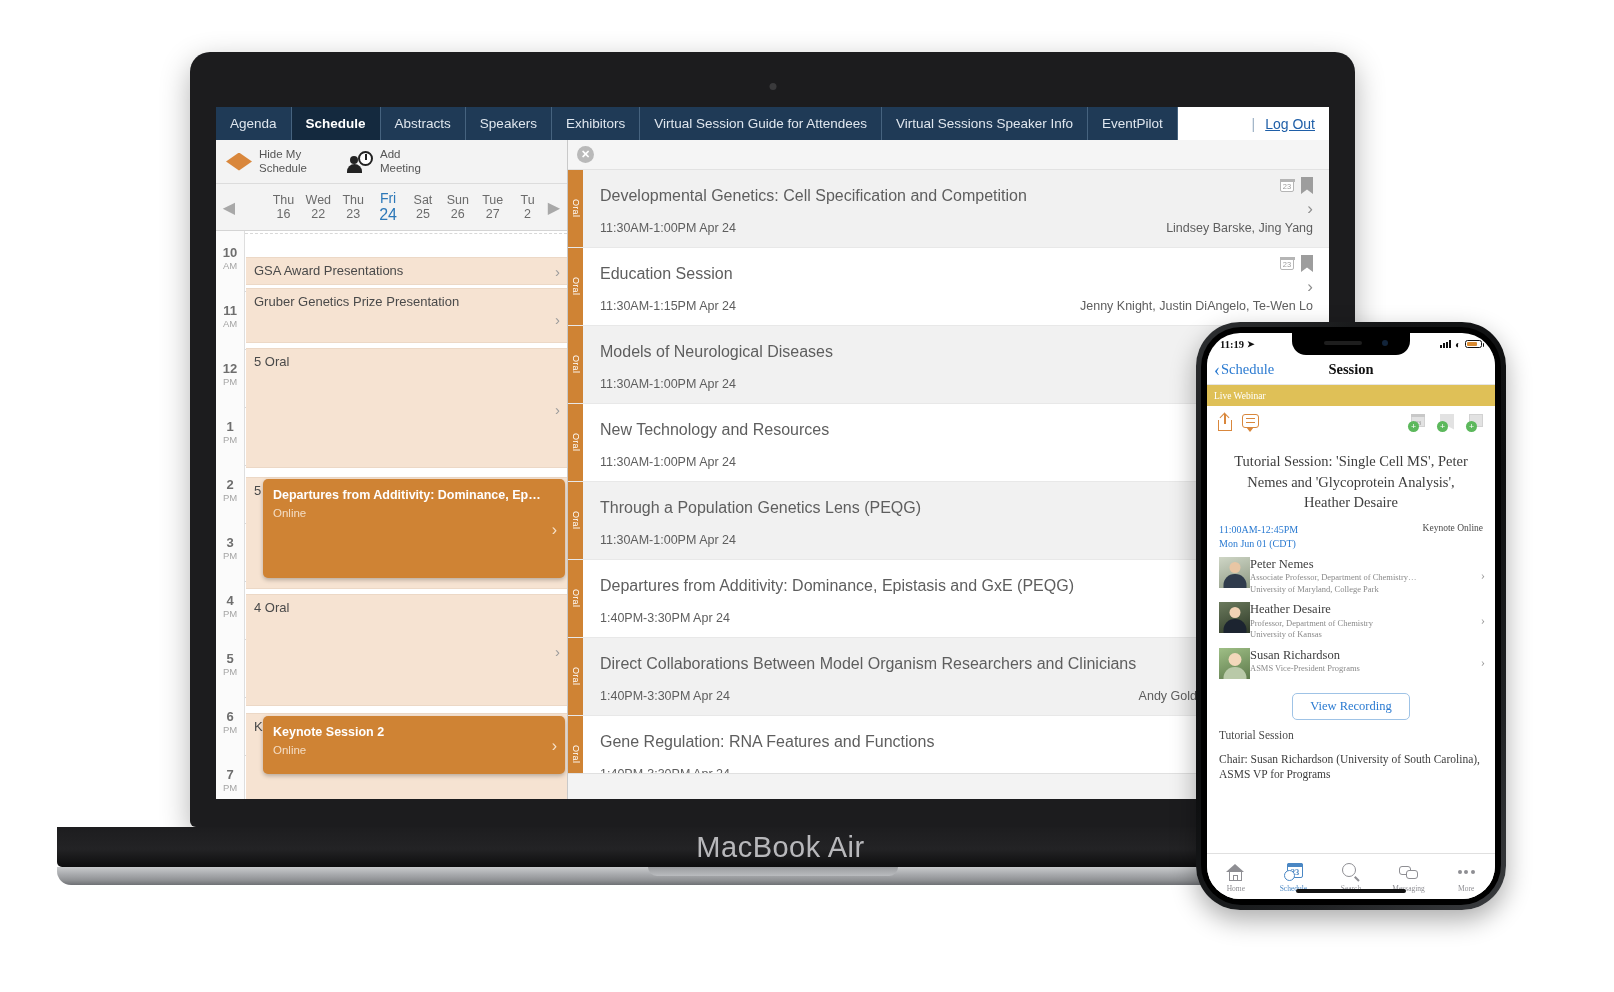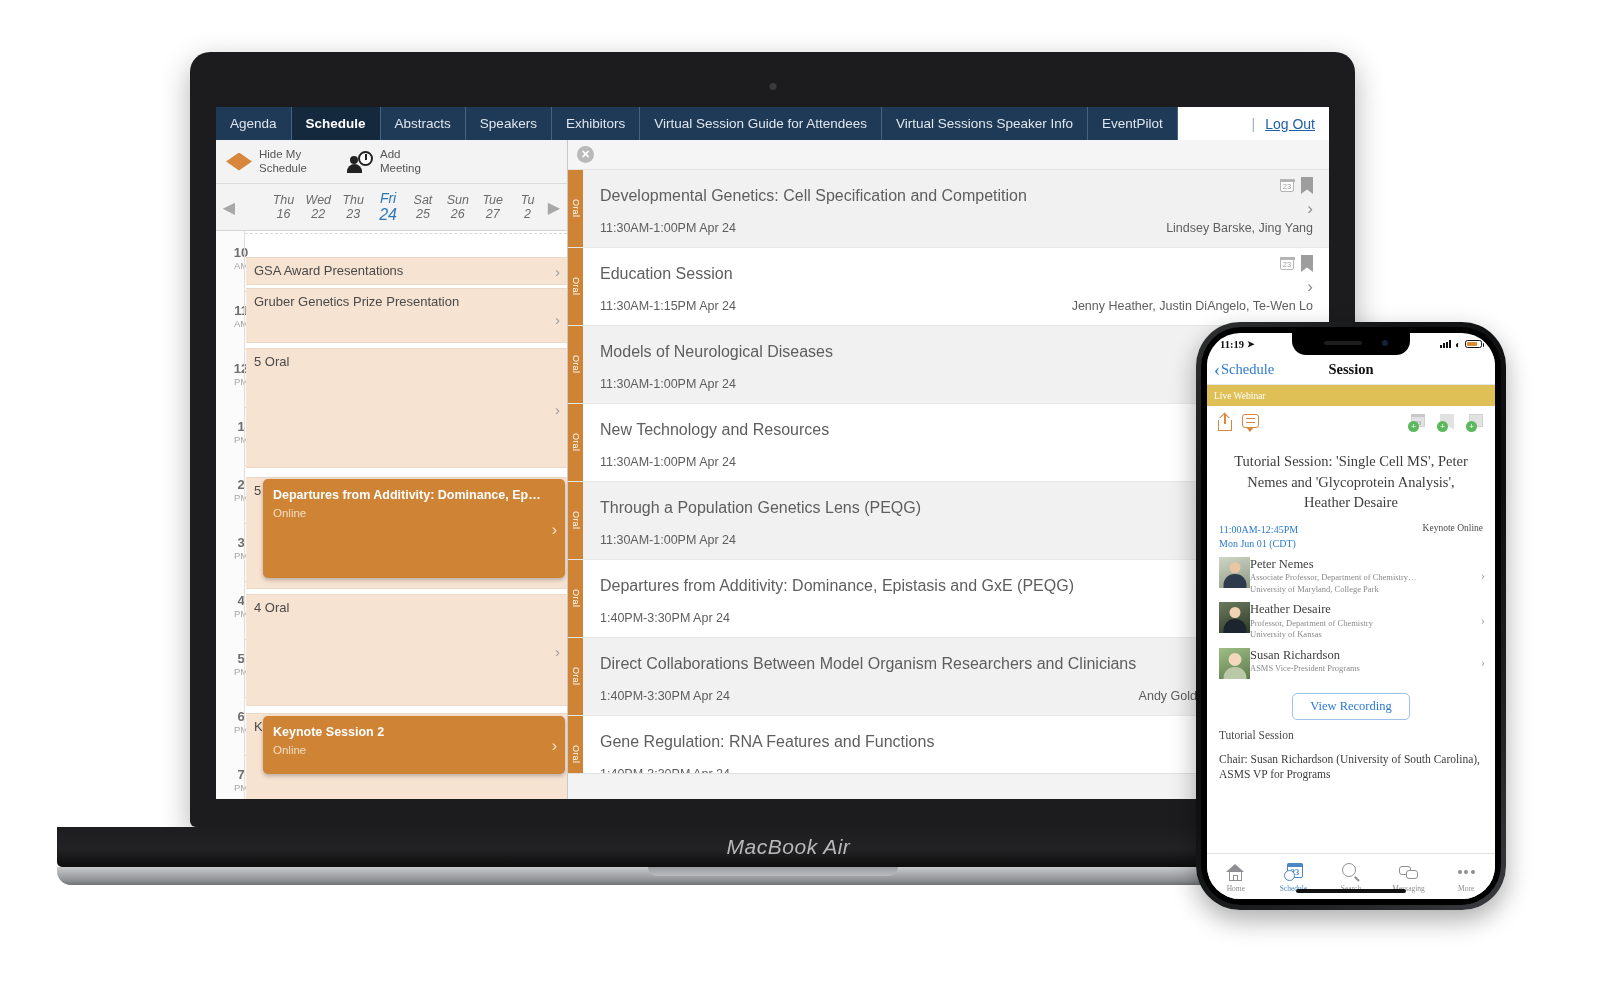--- a/index.html
+++ b/index.html
@@ -26,23 +26,23 @@
   #laptop-screen {
     position:absolute; left:26px; top:55px; width:1113px; height:692px;
     background:#ffffff; overflow:hidden;
   }
   #laptop-base {
     position:absolute; left:-133px; top:775px; width:1431px; height:40px;
     background:linear-gradient(180deg,#1d1d1f 0%, #232325 55%, #0d0d0e 100%);
     border-radius:0 0 5px 5px;
   }
   #laptop-brand {
-    position:absolute; left:16px; top:775px; width:1165px; height:40px;
+    position:absolute; left:8px; top:775px; width:1165px; height:40px;
     display:flex; align-items:center; justify-content:center;
-    color:#b8b8bb; font-size:21px; letter-spacing:.5px;font-style:italic;
+    color:#b8b8bb; font-size:29px; letter-spacing:.5px;
   }
   #laptop-foot {
     position:absolute; left:-133px; top:815px; width:1431px; height:18px;
     background:linear-gradient(180deg,#c9cbcd 0%, #a9abae 40%, #8e9093 75%, #6f7175 100%);
     border-radius:0 0 14px 14px;
   }
   #laptop-notch {
     position:absolute; left:50%; top:815px; transform:translateX(-50%);
     width:250px; height:9px;
     background:linear-gradient(180deg,#9a9c9f,#babcbf);
@@ -88,30 +88,30 @@
   .clockman .body { position:absolute; left:0px; top:13px; width:15px; height:9px; border-radius:8px 8px 0 0; background:#222; }
   .clockman .dial { position:absolute; right:0; top:0px; width:15px; height:15px; border-radius:50%; border:2px solid #222; background:#fff; }
   .clockman .hand { position:absolute; right:6px; top:3px; width:2px; height:6px; background:#222; }
 
   #daystrip {
     height:47px; background:#f3f3f3; border-bottom:1px solid #d4d4d4;
     display:flex; align-items:center; padding:0 4px; gap:0;
   }
   .arrow-l, .arrow-r { width:18px; color:#a8a8a8; font-size:16px; text-align:center; }
   .dayscroll { flex:1; display:flex; align-items:center; justify-content:space-around; overflow:hidden; padding-left:28px;}
-  .day { text-align:center; color:#6b6b6b; line-height:1.15; width:34px; flex:none;font-style:italic;}
+  .day { text-align:center; color:#6b6b6b; line-height:1.15; width:34px; flex:none;}
   .day .dow { font-size:12.5px; }
   .day .dnum { font-size:12.5px; }
   .day.sel { color:#2d78b8; }
   .day.sel .dow { font-size:14px; }
   .day.sel .dnum { font-size:16px; }
 
   #grid { position:relative; flex:1; overflow:hidden; background:#fff; }
   #hours { position:absolute; left:0; top:0; width:28px; height:100%; background:#fbfbfb; }
-  .hour { position:absolute; left:11px; width:28px; text-align:center; color:#8b8b8b; }
+  .hour { position:absolute; left:0; width:28px; text-align:center; color:#8b8b8b; }
   .hour .hn { font-size:13px; font-weight:bold; color:#6e6e6e; }
   .hour .hm { font-size:9.5px; color:#a5a5a5; }
   #gridlines { position:absolute; left:28px; top:0; right:0; height:100%; border-left:1px solid #dedede; }
   .gl { position:absolute; left:0; right:0; border-top:1px dashed #d8d8d8; }
   .ev {
     position:absolute; left:30px; right:0;
     background:#f6e3d2; border-top:1px solid #ecd8c6; border-bottom:1px solid #ecd8c6;
     color:#4a4a4a; font-size:13px; padding:5px 20px 0 8px;
   }
   .ev .chev { position:absolute; right:7px; color:#9b9b9b; font-size:15px; }
@@ -466,21 +466,21 @@
               </div>
               <div class="row-chev">›</div>
             </div>
           </div>
 
           <div class="srow">
             <div class="stype">Oral</div>
             <div class="sbody">
               <div class="stitle">Education Session</div>
               <div class="smeta">11:30AM-1:15PM Apr 24</div>
-              <div class="sspk">Jenny Heather, Justin DiAngelo, Te-Wen Lo</div>
+              <div class="sspk">Jenny Knight, Justin DiAngelo, Te-Wen Lo</div>
               <div class="sicons">
                 <span class="cal-ico">
                     <span>23</span>
                   </span>
                 <span class="flag-ico"></span>
               </div>
               <div class="row-chev">›</div>
             </div>
           </div>
 

